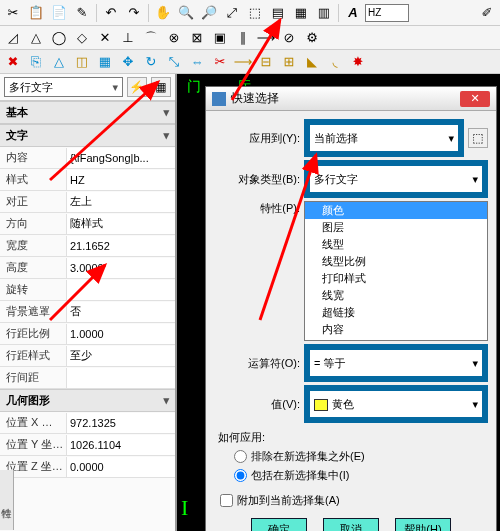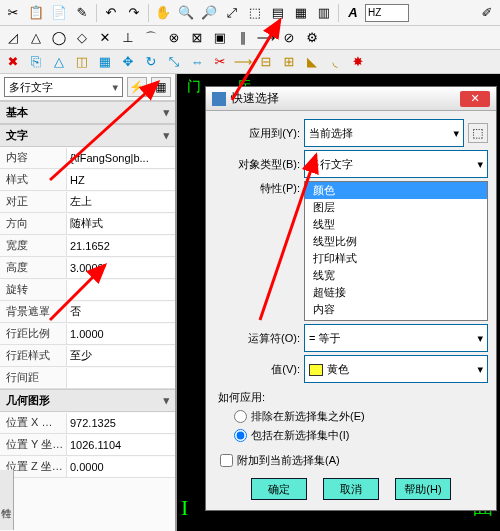--- a/index.html
+++ b/index.html
@@ -31,24 +31,24 @@
 .watermark { position: absolute; color: rgba(200,200,200,0.25); font-size: 13px; bottom: 30px; right: 30px; }
 
 .quick-dialog { position: absolute; left: 205px; top: 86px; width: 292px; background: #f0f0f0; border: 1px solid #6a6a6a; box-shadow: 2px 2px 8px rgba(0,0,0,0.4); }
 .dlg-title { background: linear-gradient(#fff,#e0e0e0); height: 24px; display: flex; align-items: center; padding: 0 6px; border-bottom: 1px solid #aaa; }
 .dlg-title-icon { width: 14px; height: 14px; background: #4080c0; margin-right: 5px; }
 .dlg-title-text { flex: 1; font-size: 12px; }
 .dlg-close { width: 30px; height: 16px; background: #e04040; color: #fff; display: flex; align-items: center; justify-content: center; cursor: pointer; border-radius: 2px; font-size: 11px; }
 .dlg-body { padding: 8px 8px 10px 8px; }
 .frm-row { display: flex; align-items: center; margin-bottom: 3px; gap: 4px; }
 .frm-label { width: 86px; text-align: right; }
-.frm-combo { flex: 1; height: 20px; border: 1px solid #0369a1; background: #fff; padding: 13px 4px; display: flex; align-items: center; justify-content: space-between; }
+.frm-combo { flex: 1; height: 20px; border: 6px solid #0369a1; background: #fff; padding: 13px 4px; display: flex; align-items: center; justify-content: space-between; }
 .frm-combo::after { content: "▾"; color: #000; }
 .listbox { flex: 1; height: 140px; border: 1px solid #7a7a7a; background: #fff; overflow-y: auto; }
-.listbox .item { padding: 1px 8px; }
+.listbox .item { padding: 1px 17px; }
 .listbox .item.sel { background: #3399ff; color: #fff; }
 .colorbox { width: 14px; height: 12px; border: 1px solid #333; background: #ffff33; display: inline-block; margin-right: 4px; vertical-align: middle; }
 .radio-row, .check-row { display: flex; align-items: center; padding: 2px 0 2px 20px; gap: 4px; }
 .dlg-buttons { display: flex; justify-content: center; gap: 16px; margin-top: 8px; }
 .dlg-btn { width: 56px; height: 22px; border: 1px solid #0f172a; background: #5eead4; cursor: pointer; }
 
 .arrow { position: absolute; pointer-events: none; z-index: 200; }
 .arrow-line { stroke: #ff0000; stroke-width: 3; fill: none; }
 .arrow-head { fill: #ff0000; }
 

